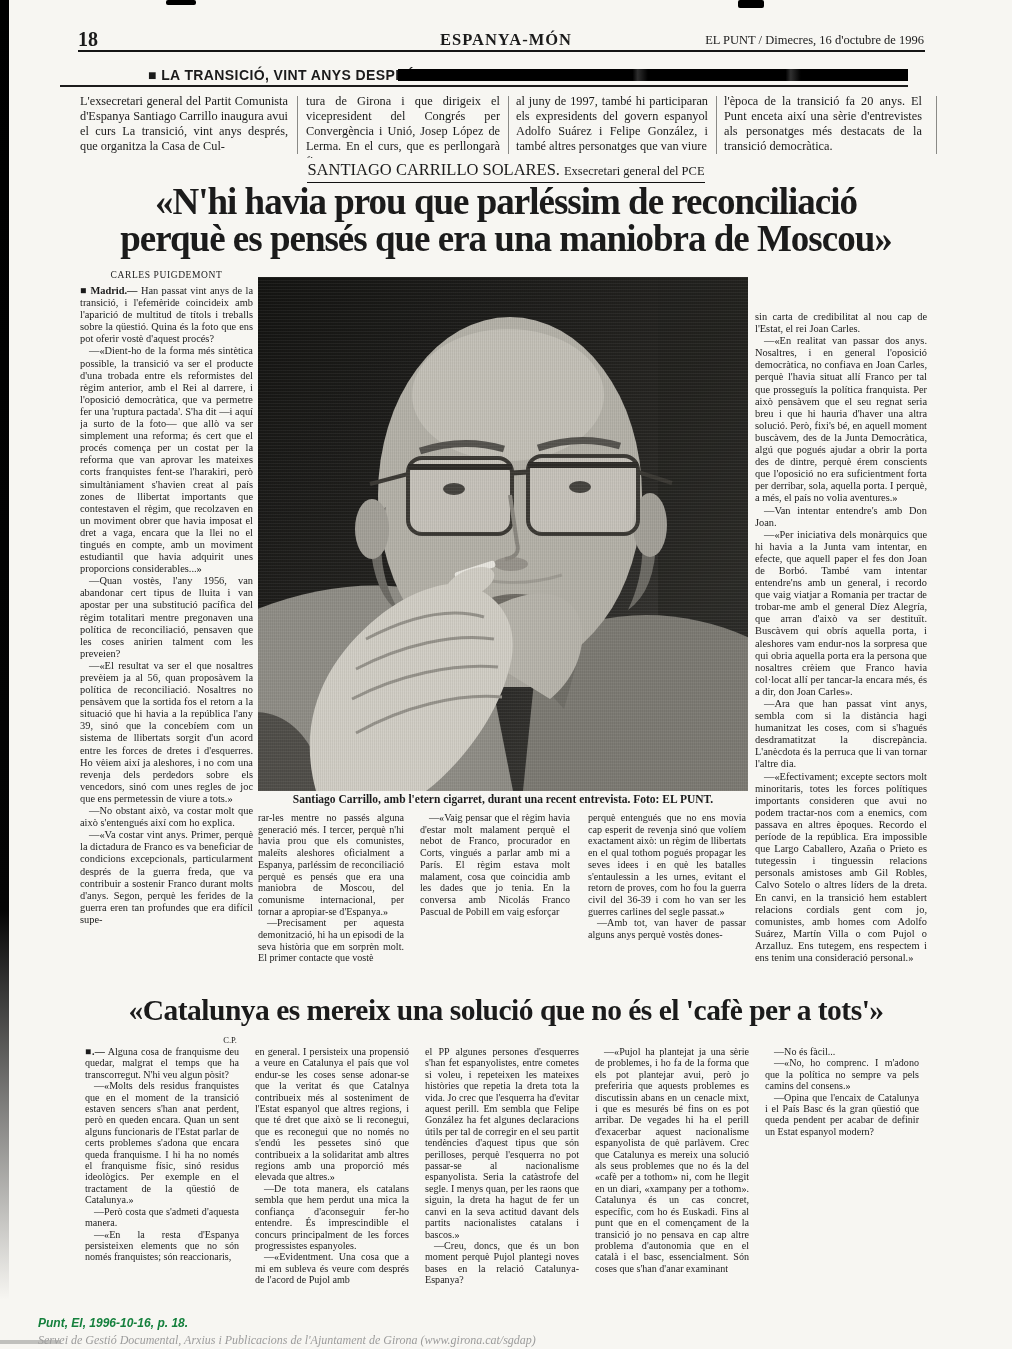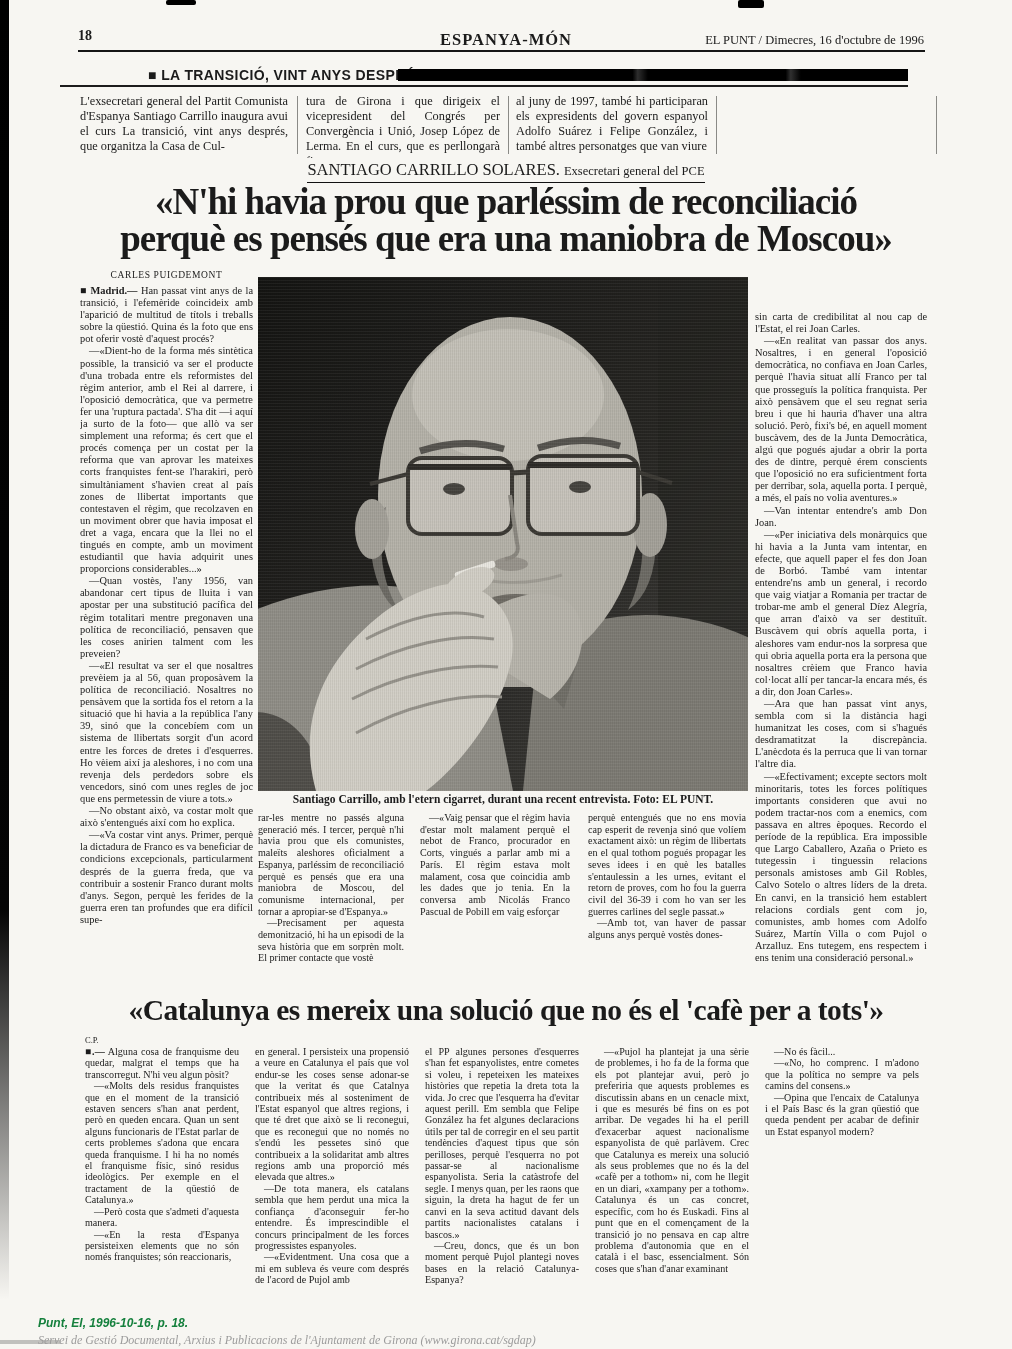--- a/index.html
+++ b/index.html
@@ -4,21 +4,21 @@
 <style>
   html,body{margin:0;padding:0;background:#e8e7e2;}
   .page{position:relative;width:1012px;height:1349px;background:#f7f6f2;overflow:hidden;
         font-family:"Liberation Serif",serif;color:#1b1b1b;}
   
   .edge-strip{position:absolute;left:0;top:0;width:9px;height:1300px;
       background:linear-gradient(180deg,#000 0%,#050505 70%,rgba(0,0,0,0) 100%);}
   .scan-mark{position:absolute;background:#000;border-radius:2px;}
   .smudge{position:absolute;background:rgba(0,0,0,.22);}
   
-  .pageno{position:absolute;left:78px;top:28px;font-size:14px;font-weight:bold;text-align:right;}
+  .pageno{position:absolute;left:78px;top:28px;font-size:20px;font-weight:bold;text-align:right;}
   .section-title{position:absolute;left:0;top:30px;width:1012px;text-align:center;
       font-size:16.5px;font-weight:bold;letter-spacing:1px;}
   .dateline{position:absolute;right:88px;top:33px;font-size:12.5px;}
   .rule-header{position:absolute;left:78px;top:50px;width:847px;height:2px;background:#151515;}
   
   .series-label{position:absolute;left:148px;top:67px;font-family:"Liberation Sans",sans-serif;
       font-size:14px;font-weight:bold;letter-spacing:.4px;}
   .series-bar{position:absolute;left:398px;top:69px;width:510px;height:12px;
       background:linear-gradient(90deg,#000 0 46%,#2e2e2e 47%,#000 49%,#000 76%,#303030 77%,#000 79%);}
   .rule-series{position:absolute;left:60px;top:85px;width:848px;height:2px;background:#1c1c1c;}
@@ -49,21 +49,21 @@
   
   .photo{position:absolute;left:258px;top:277px;width:490px;height:514px;overflow:hidden;}
   .photo::after{content:"";position:absolute;inset:0;pointer-events:none;
       background:repeating-linear-gradient(0deg,rgba(255,255,255,.05) 0 1px,transparent 1px 3px),
                  repeating-linear-gradient(90deg,rgba(0,0,0,.06) 0 1px,transparent 1px 2px);}
   .caption{position:absolute;left:258px;top:793px;width:490px;text-align:center;
       font-size:11.5px;font-weight:bold;}
   
   .headline2{position:absolute;left:20px;top:994px;width:972px;text-align:center;
       font-size:29.5px;font-weight:bold;letter-spacing:-.5px;}
-  .byline2{position:absolute;left:85px;top:1035px;width:152px;font-size:8.5px;}
+  .byline2{position:absolute;left:85px;top:1035px;width:152px;text-align:right;font-size:8.5px;}
   .botcol{top:1046px;height:266px;font-size:10.1px;line-height:11.4px;}
   .c1{left:85px;width:154px;} .c2{left:255px;width:154px;} .c3{left:425px;width:154px;}
   .c4{left:595px;width:154px;} .c5{left:765px;width:154px;}
   
   .footer1{position:absolute;left:38px;top:1316px;font-family:"Liberation Sans",sans-serif;
       font-style:italic;font-weight:bold;font-size:12px;color:#15803d;}
   .footer2{position:absolute;left:38px;top:1333px;font-family:Liberation Serif, serif;
       font-style:italic;font-size:12px;color:#9c9c9c;}
 </style>
 </head>
@@ -84,20 +84,21 @@
   <div class="series-label">■ LA TRANSICIÓ, VINT ANYS DESPRÉS</div>
   <div class="series-bar"></div>
   <div class="rule-series"></div>
 
   <div class="intro-col" style="left:80px;width:208px;">L'exsecretari general del Partit Comunista d'Espanya Santiago Carrillo inaugura avui el curs La transició, vint anys després, que organitza la Casa de Cul-</div>
   <div class="vsep" style="left:297px;"></div>
   <div class="intro-col" style="left:306px;width:194px;">tura de Girona i que dirigeix el vicepresident del Congrés per Convergència i Unió, Josep López de Lerma. En el curs, que es perllongarà fins</div>
   <div class="vsep" style="left:508px;"></div>
   <div class="intro-col" style="left:516px;width:192px;">al juny de 1997, també hi participaran els expresidents del govern espanyol Adolfo Suárez i Felipe González, i també altres personatges que van viure</div>
   <div class="vsep" style="left:716px;"></div>
+  <div class="intro-col" style="left:724px;width:198px;">l'època de la transició fa 20 anys. El Punt enceta així una sèrie d'entrevistes als personatges més destacats de la transició democràtica.</div>
   <div class="vsep" style="left:936px;"></div>
 
   <div class="kicker">
     <span class="kicker-inner">
       <span class="kicker-name">SANTIAGO CARRILLO SOLARES.</span>
       <span class="kicker-role">Exsecretari general del PCE</span>
     </span>
   </div>
   <div class="headline">
     <div>«N'hi havia prou que parléssim de reconciliació</div>

